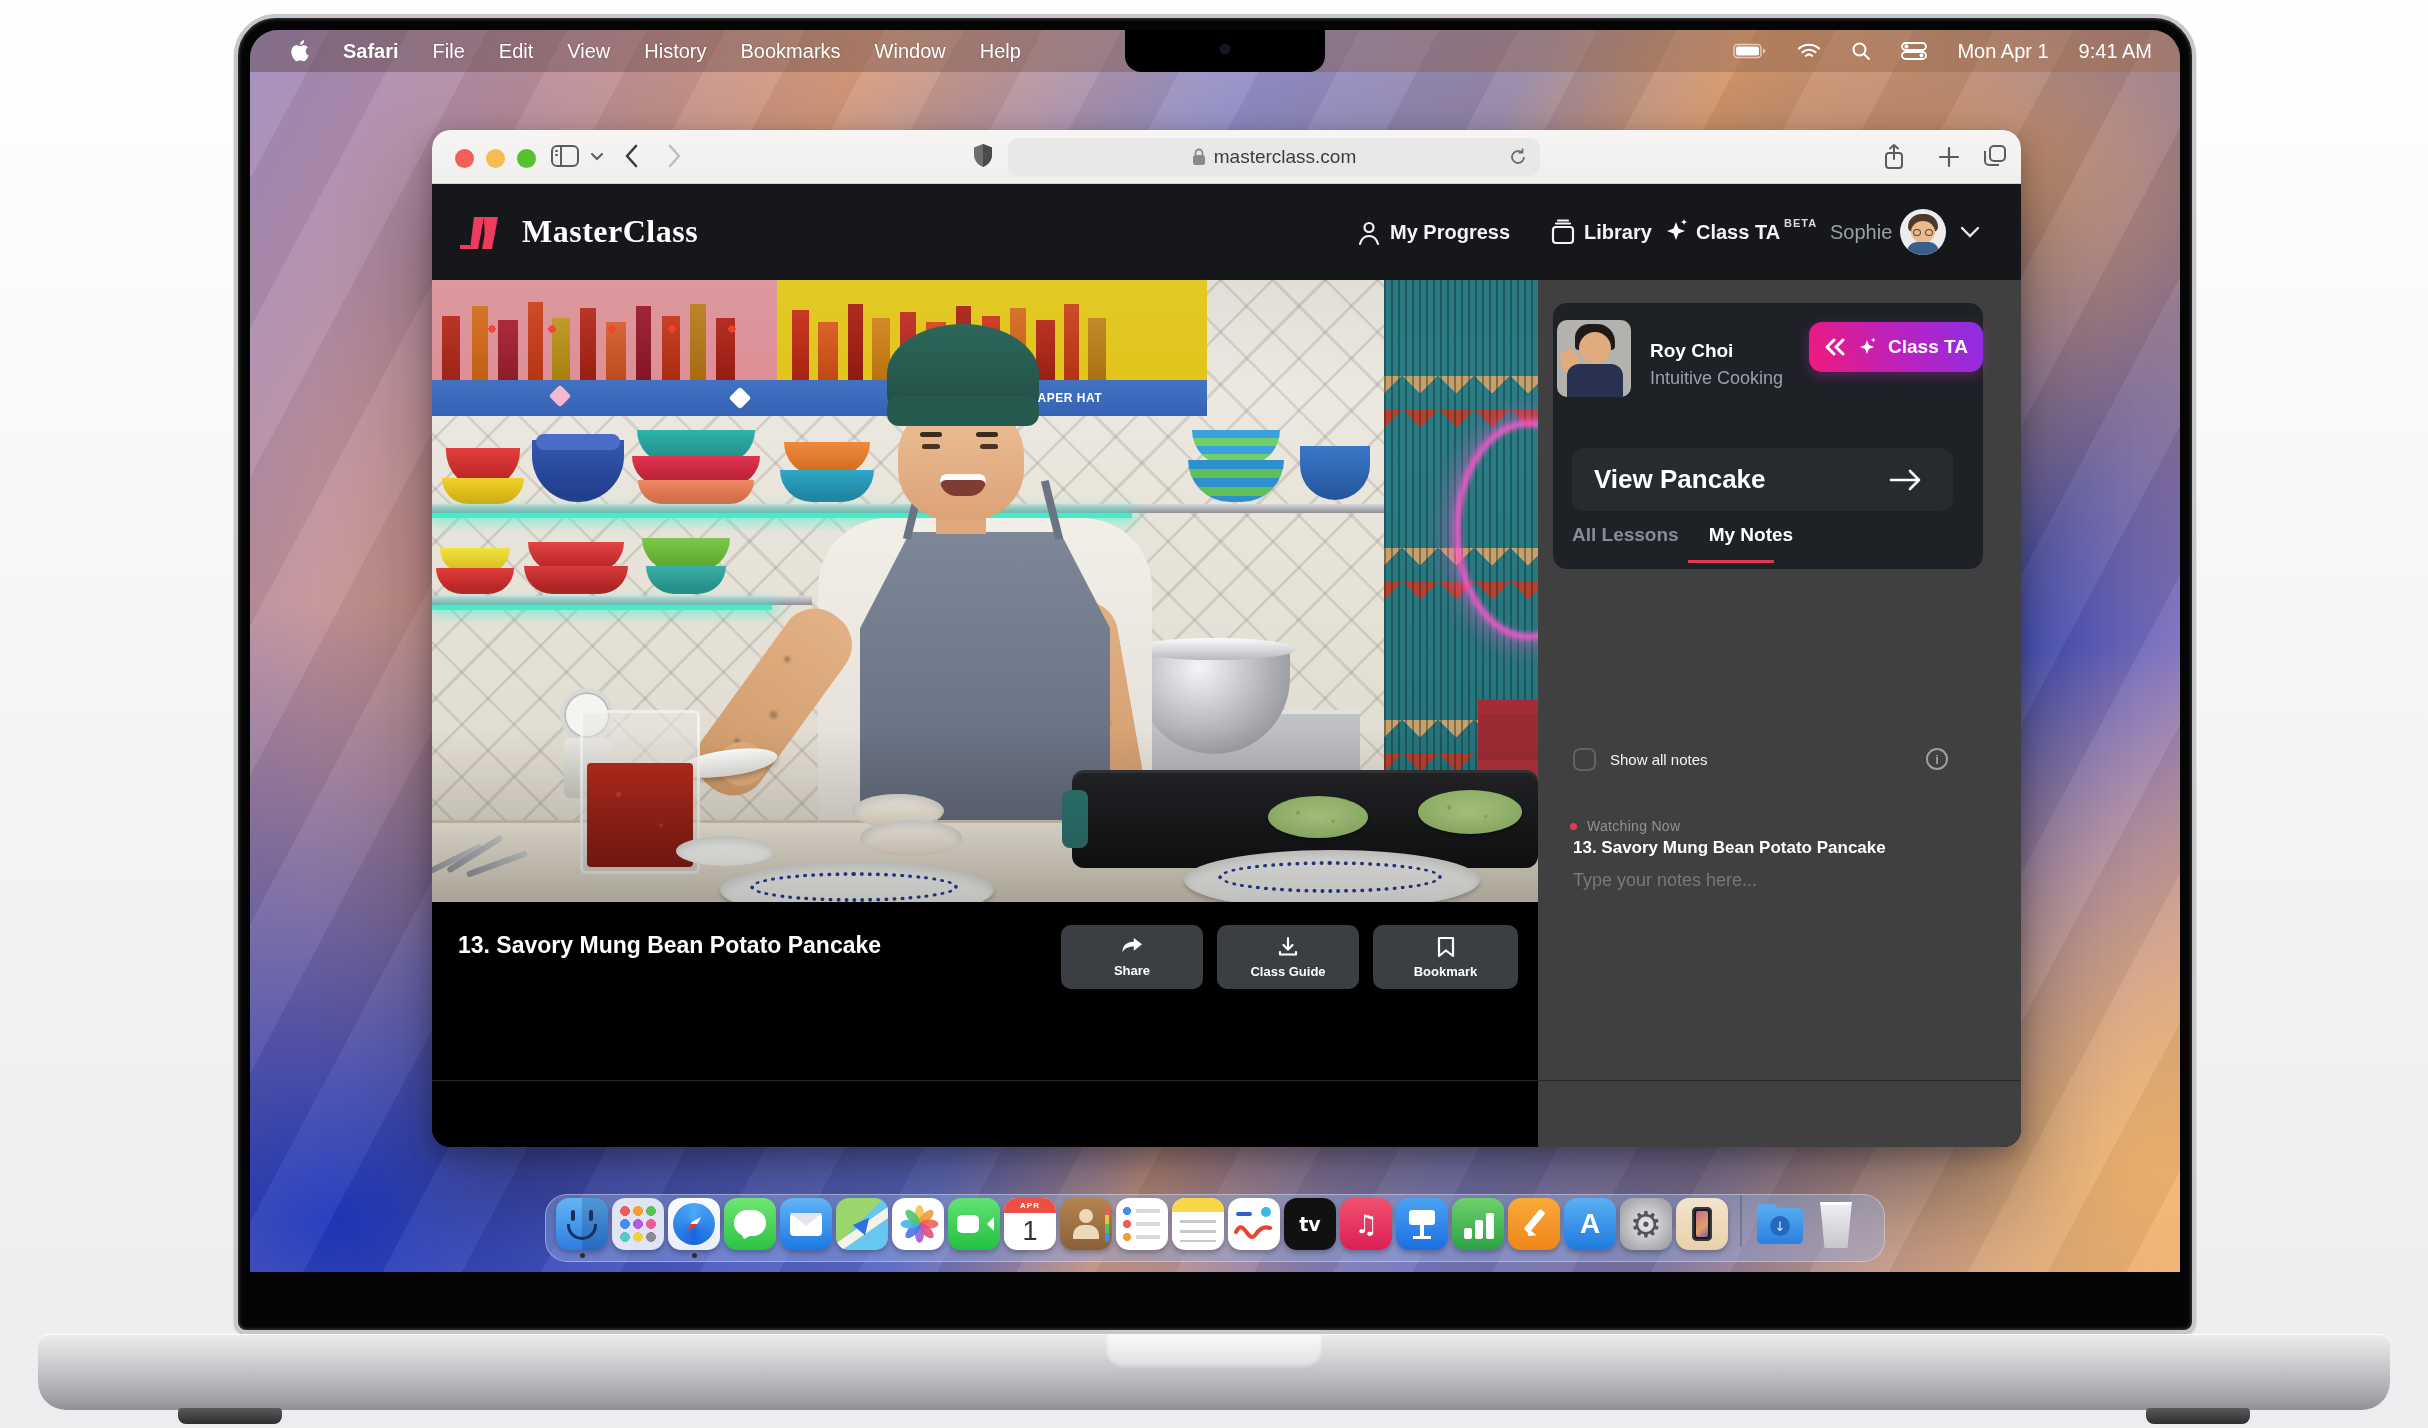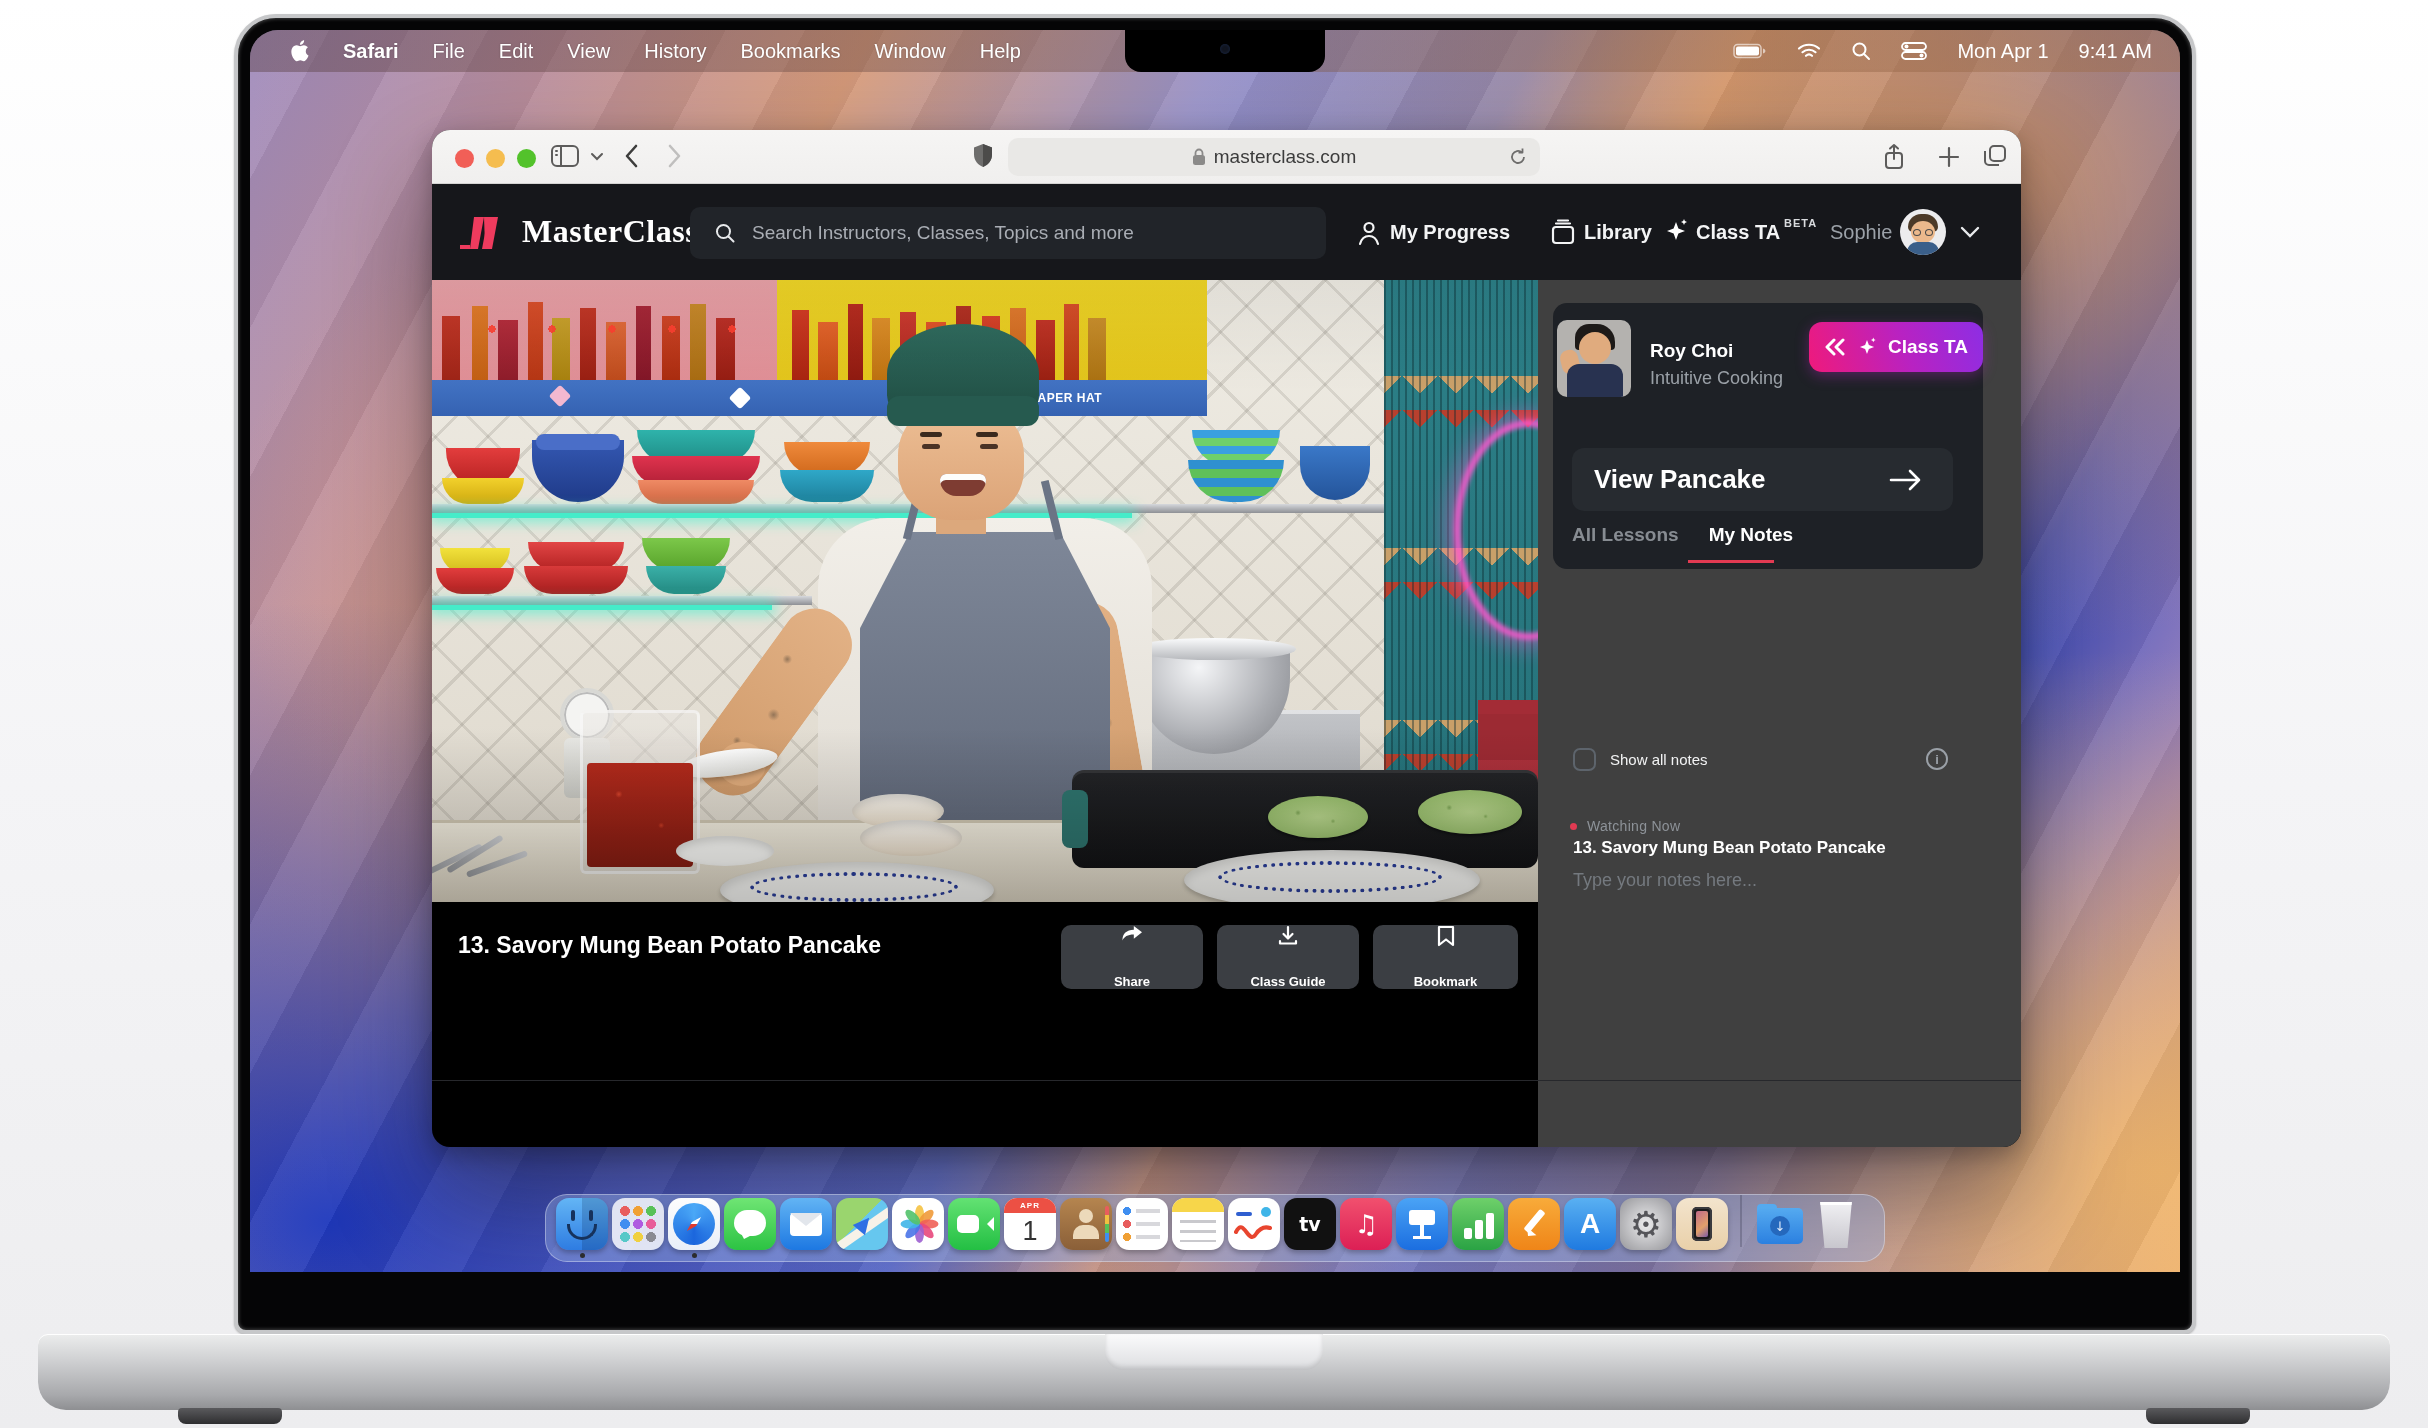--- a/index.html
+++ b/index.html
@@ -207,21 +207,21 @@
      color:#9aa0a7; font-size:13px; display:flex; align-items:center; justify-content:center; font-weight:700; }
   .watch-row { position:absolute; left:32px; top:538px; display:flex; align-items:center; gap:10px; }
   .red-dot { width:7px; height:7px; border-radius:50%; background:#e23a52; }
   .notes-area { position:absolute; left:35px; top:590px; width:400px; height:60px; background:transparent; border:none; outline:none;
      resize:none; color:#e8eaec; font-size:18px; font-family:"Liberation Sans", sans-serif; }
   .notes-area::placeholder { color:#74797f; opacity:1; }
 
   
   .lesson-info { position:absolute; left:0; top:772px; width:1106px; height:178px; background:#000; }
   .act-btn { position:absolute; top:23px; height:64px; background:#3b3e43; border-radius:10px; color:#fff;
-     display:flex; flex-direction:column; align-items:center; justify-content:space-between; gap:6px; }
+     display:flex; flex-direction:column; align-items:center; justify-content:center; gap:6px; }
   .act-btn span { font-size:13px; font-weight:700; }
   .win-divider { position:absolute; left:0; top:950px; width:1589px; height:1px; background:#27282c; }
 
   
   .dock { position:absolute; left:295px; top:1164px; width:1340px; height:68px; border-radius:22px;
      background:rgba(150,175,225,.42); border:1px solid rgba(255,255,255,.35);
      display:flex; align-items:center; padding:0 10px; gap:4px; }
   .dock-item { position:relative; width:52px; height:60px; display:flex; align-items:flex-start; justify-content:center; }
   .tile { position:relative; width:52px; height:52px; border-radius:13px; overflow:hidden; box-shadow:0 3px 5px rgba(0,0,0,.25); }
   .run-dot { position:absolute; bottom:0px; left:24px; width:5px; height:5px; border-radius:50%; background:#2c2c2e; }
@@ -443,29 +443,20 @@
             <svg width="52" height="44" viewBox="0 0 52 44">
                 <g fill="#EE3B5E">
                   <rect x="2" y="34" width="10" height="4"></rect>
                   <polygon points="16,6 26,6 20,38 12,38"></polygon>
                   <polygon points="30,6 40,6 34,38 24,38"></polygon>
                   <polygon points="26,6 30,6 33,20 27,34"></polygon>
                 </g>
               </svg>
           </span>
           <span class="mc-logo-text">MasterClass</span>
-          <div class="mc-search">
-            <span>
-              <svg width="22" height="22" viewBox="0 0 22 22" fill="none" stroke="#e8eaec" stroke-width="2">
-                  <circle cx="9.5" cy="9.5" r="6.5"></circle>
-                  <path d="M14.5 14.5l5 5" stroke-linecap="round"></path>
-                </svg>
-            </span>
-            <input placeholder="Search Instructors, Classes, Topics and more" style="">
-          </div>
           <span class="abs" style="left:925px;top:36px">
             <svg width="24" height="26" viewBox="0 0 24 26" fill="none" stroke="#f3f4f5" stroke-width="2.2">
                 <circle cx="12" cy="7.5" r="4.5"></circle>
                 <path d="M3 24c1.5-5.5 5-8 9-8s7.5 2.5 9 8" stroke-linecap="round"></path>
               </svg>
           </span>
           <span class="nav-t" style="left:958px">My Progress</span>
           <span class="abs" style="left:1118px;top:35px">
             <svg width="26" height="27" viewBox="0 0 26 27" fill="none" stroke="#f3f4f5" stroke-width="2.2" stroke-linecap="round">
                 <rect x="3" y="8" width="20" height="16" rx="3"></rect>

